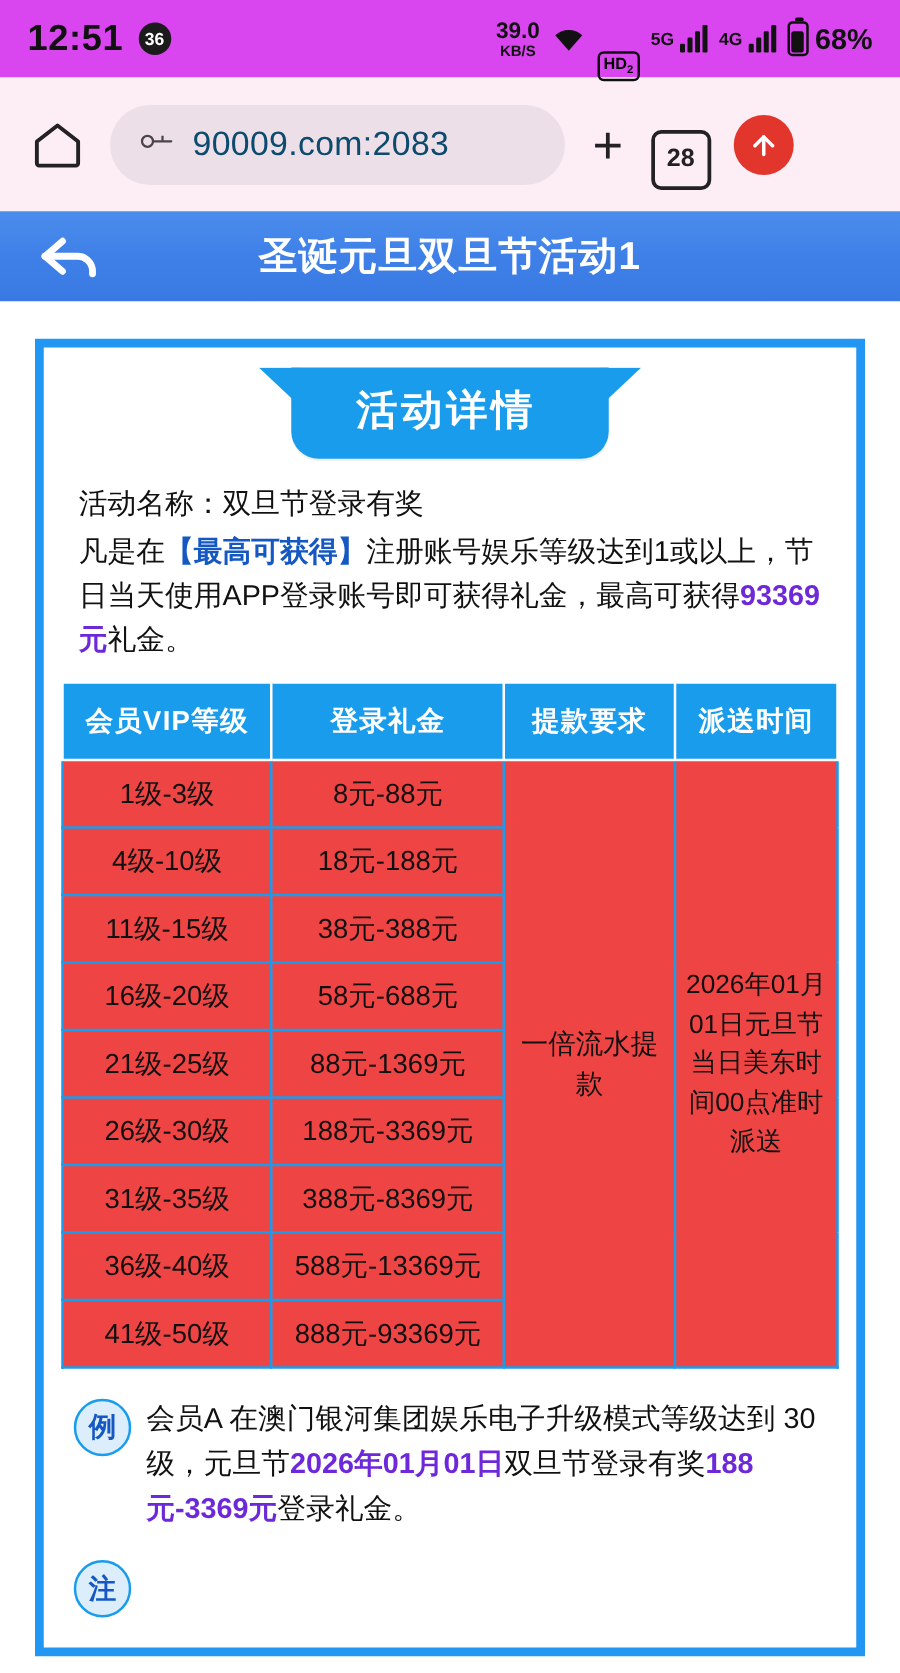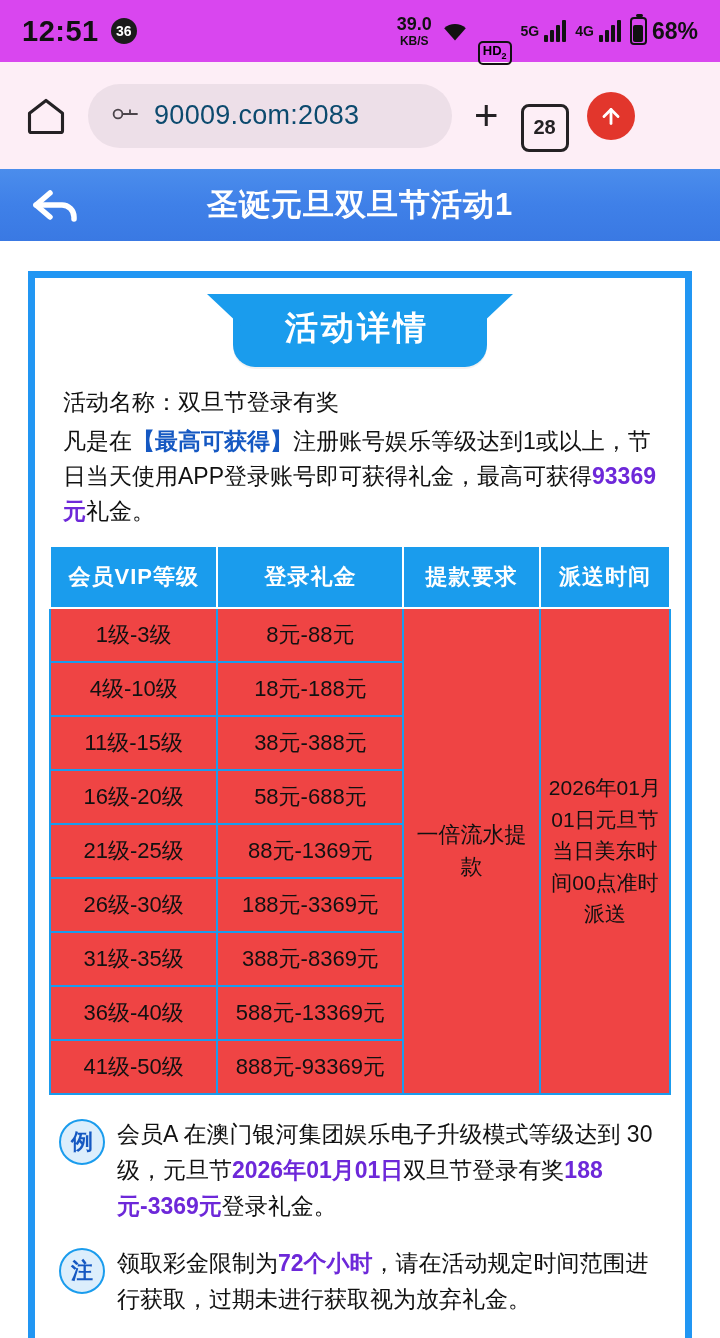--- a/index.html
+++ b/index.html
@@ -491,19 +491,16 @@
 
     <div class="note">
       <span class="note-badge">例</span>
       <span class="note-text">
         <span>会员A 在澳门银河集团娱乐电子升级模式等级达到 30级，元旦节</span><span class="hl-red">2026年01月01日</span><span>双旦节登录有奖</span><span class="hl-red">188元-3369元</span><span>登录礼金。</span>
       </span>
     </div>
 
     <div class="note">
       <span class="note-badge">注</span>
-      <span class="note-text">
-        <span>领取彩金限制为</span><span class="hl-red">72个小时</span><span>，请在活动规定时间范围进行获取，过期未进行获取视为放弃礼金。</span>
-      </span>
     </div>
 
   </div>
 </div>
 
 </body></html>

